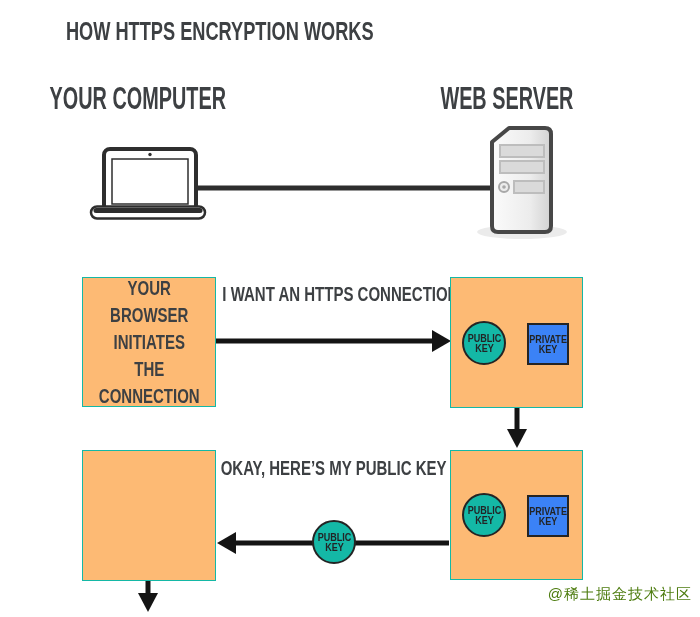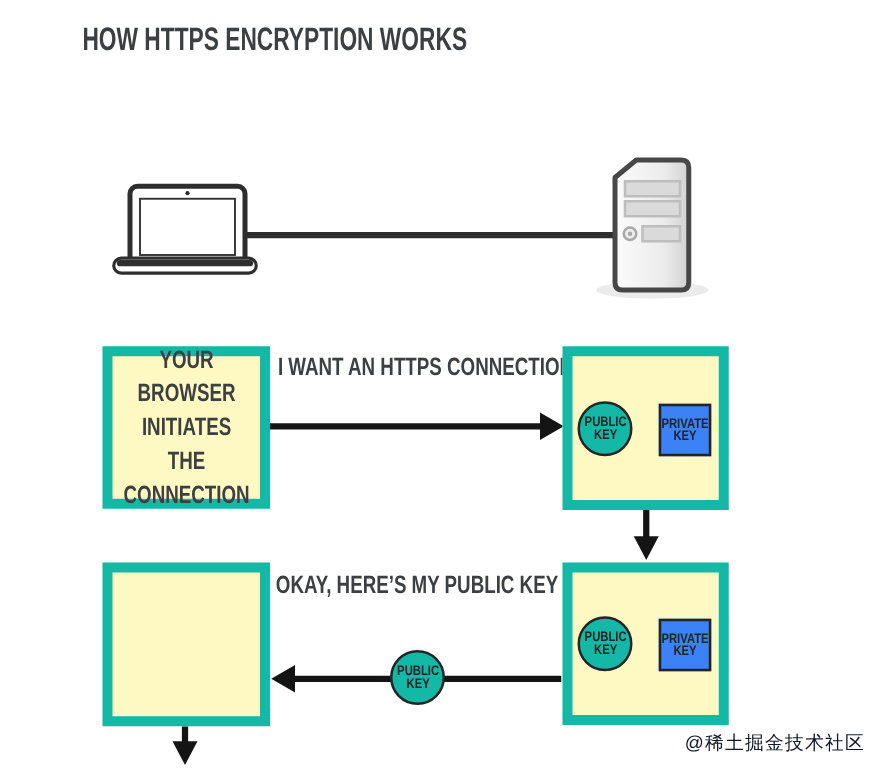--- a/index.html
+++ b/index.html
@@ -14,21 +14,21 @@
   .sq70 { transform:scaleX(0.70); }
   .sq64 { transform:scaleX(0.64); }
   .sq75 { transform:scaleX(0.75); }
 
   .title-wrap   { left:0;   top:14px;  width:666px; text-align:left; font-size:26px; line-height:34px; }
   .client-wrap  { left:0;   top:82px;  width:266px; text-align:center; font-size:31px; line-height:34px; }
   .server-wrap  { left:374px;top:82px; width:266px; text-align:center; font-size:31px; line-height:34px; }
   .msg1-wrap    { left:183px;top:284px;width:300px; text-align:center; font-size:20px; line-height:20px; }
   .msg2-wrap    { left:183px;top:458px;width:300px; text-align:left; font-size:20px; line-height:20px; }
 
-  .fbox { position:absolute; background:#fef9c3; border:8px solid #14b8a6; box-sizing:border-box; }
+  .fbox { position:absolute; background:#fdba74; border:1px solid #14b8a6; box-sizing:border-box; }
   .box1 { left:82px;  top:277px; width:134px; height:130px; }
   .box2 { left:450px; top:277px; width:133px; height:131px; }
   .box3 { left:82px;  top:450px; width:134px; height:131px; }
   .box4 { left:450px; top:450px; width:133px; height:130px; }
 
   .fbox-label {
     width:100%; height:100%; display:flex; align-items:center; justify-content:center;
     font-weight:700; color:#3d4043; font-size:20px; line-height:27px;
     text-align:center; white-space:pre-line;
   }
@@ -44,21 +44,21 @@
   .badge.square { width:42px; height:42px; background:#3b82f6; }
 
   .pk-b1 { left:462px; top:321px; }
   .pv-b1 { left:527px; top:323px; }
   .pk-b2 { left:462px; top:493px; }
   .pv-b2 { left:527px; top:495px; }
   .pk-arrow { left:312px; top:520px; }
 
   .watermark {
     position:absolute; left:460px; top:585px; width:232px; text-align:right;
-    font-size:15px; color:#0f172a; letter-spacing:1px;
+    font-size:15px; color:#4d7c0f; letter-spacing:1px;
   }
 </style>
 </head>
 <body>
 
 <div class="stage">
 
   <svg class="layer" viewBox="0 0 700 617" xmlns="http://www.w3.org/2000/svg">
     <defs>
       <linearGradient id="srvBody" x1="0" y1="0" x2="1" y2="0">
@@ -105,20 +105,26 @@
 
     <g>
       <line x1="148" y1="581" x2="148" y2="596" stroke="#141414" stroke-width="5"></line>
       <polygon points="138,593 158,593 148,612" fill="#141414"></polygon>
     </g>
   </svg>
 
   <div class="cond title-wrap">
     <span class="sq sq70">HOW HTTPS ENCRYPTION WORKS</span>
   </div>
+  <div class="cond client-wrap">
+    <span class="sq sq64">YOUR COMPUTER</span>
+  </div>
+  <div class="cond server-wrap">
+    <span class="sq sq64">WEB SERVER</span>
+  </div>
 
   <div class="fbox box1">
     <div class="fbox-label">
       <span class="sq sq75">YOUR BROWSER
 INITIATES THE
 CONNECTION</span>
     </div>
   </div>
   <div class="cond msg1-wrap">
     <span class="sq sq75">I WANT AN HTTPS CONNECTION</span>

